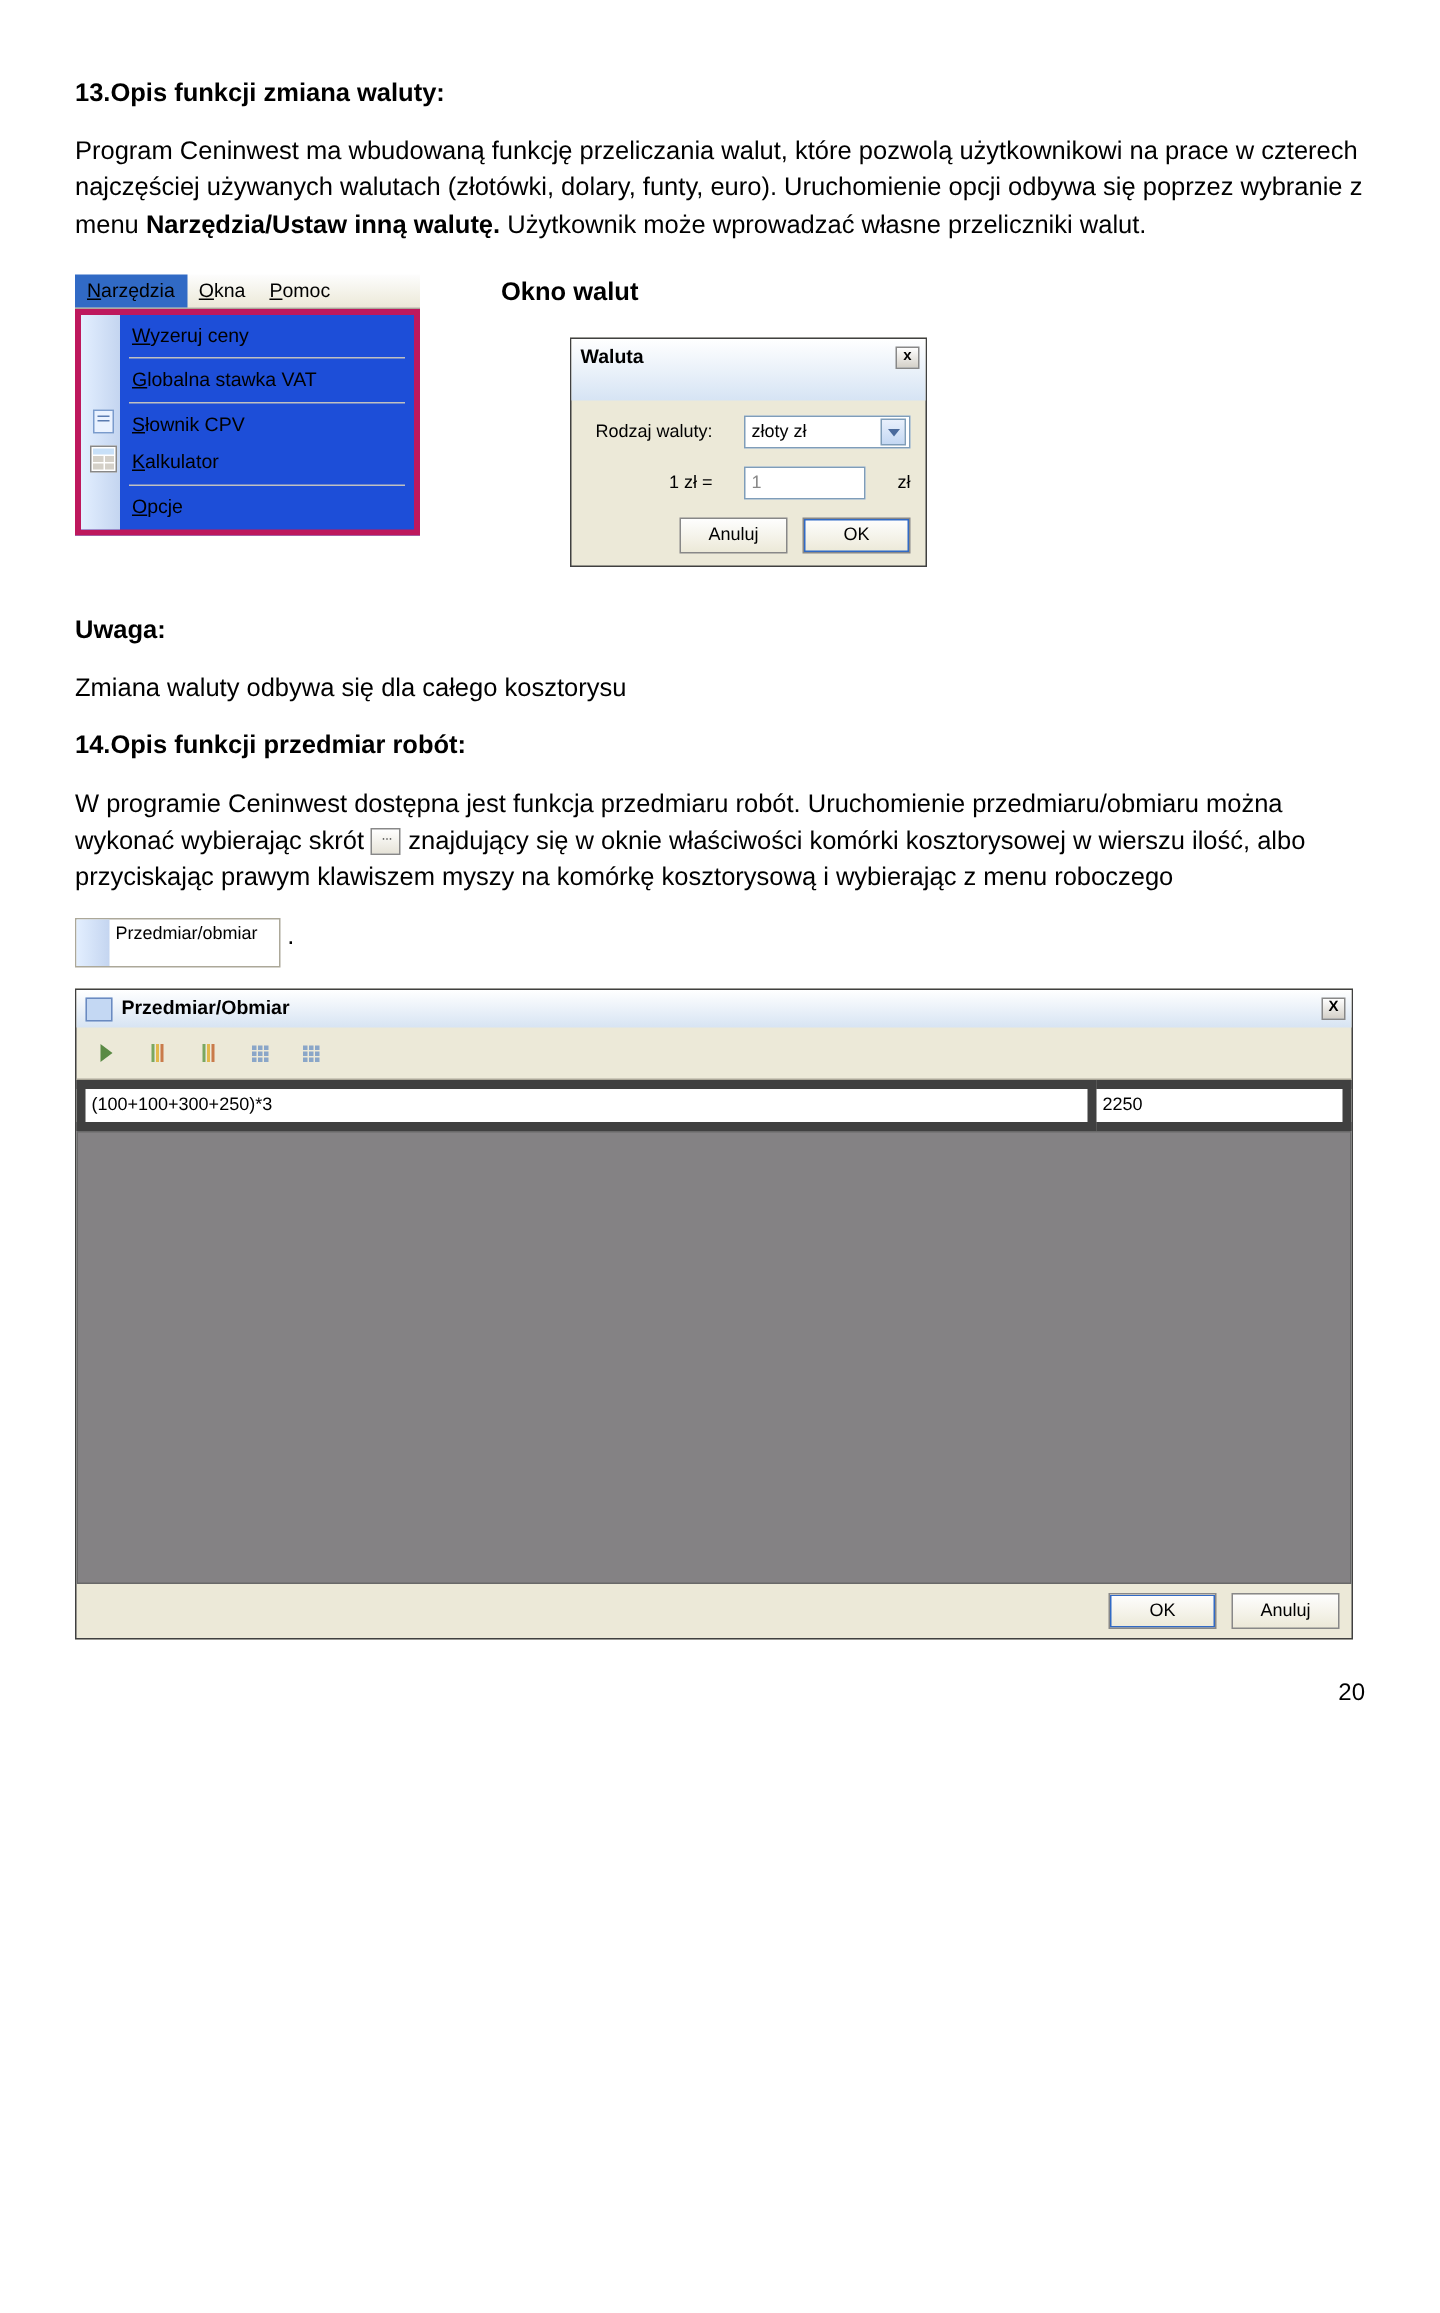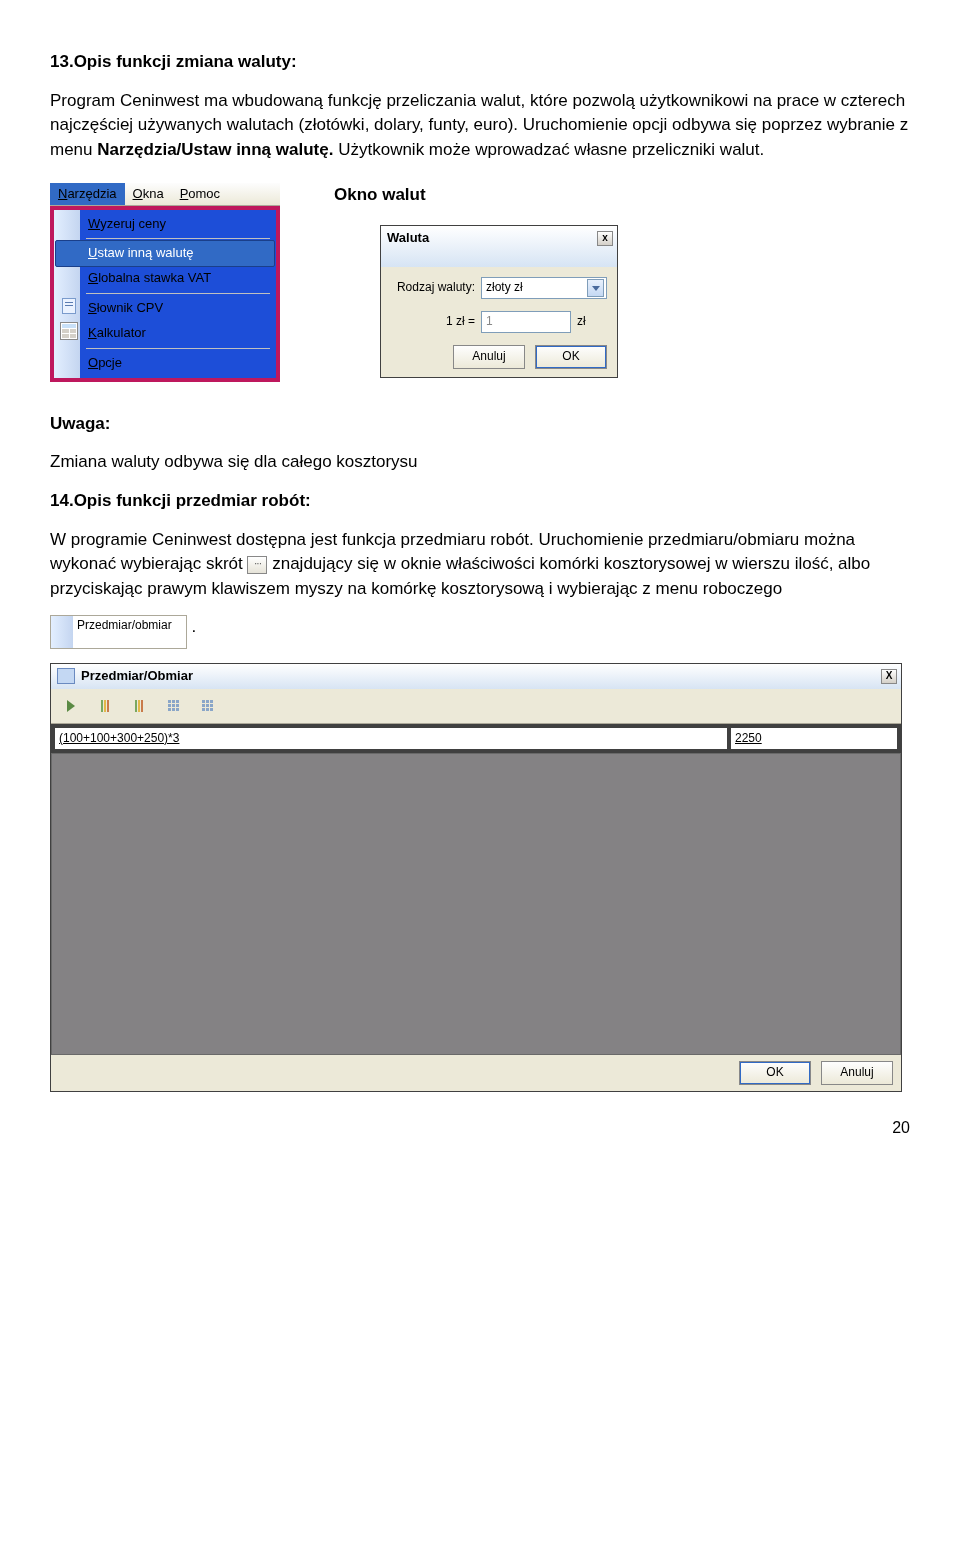--- a/index.html
+++ b/index.html
@@ -139,21 +139,21 @@
     width: 14px; height: 13px;
     border: 1px solid #888;
     background: linear-gradient(#fefefe,#d4d0c8);
     font-size: 10px;
     line-height: 11px;
     text-align: center;
     cursor: default;
   }
   .waluta-body { padding: 10px 10px 8px 10px; }
   .row-field {
-    display:flex; align-items:center; margin-bottom:12px; gap:6px;
+    display:flex; align-items:center; margin-bottom:12px; gap:21px;
   }
   .row-field .lbl { flex: 0 0 84px; text-align: right; }
   .combo {
     flex: 1;
     display:flex; align-items:center;
     border: 1px solid #7f9db9;
     background:#fff;
     height: 20px;
     padding: 0 2px 0 4px;
     justify-content: space-between;
@@ -263,24 +263,23 @@
   .po-grid {
     width:100%; border-collapse:collapse; table-layout:fixed;
   }
   .po-grid th {
     background: linear-gradient(#fafafa,#e6e3d8);
     border:1px solid #aca899;
     font-weight:bold;
     padding:3px 4px;
   }
   .po-grid td {
-    border:4px solid #404040;
+    border:6px solid #404040;
     padding:2px 4px;
     background:#fff;
-    text-decoration:underline;
   }
   .po-grid .num { width:170px; text-align:left; }
   .razem-row td { background:#ece9d8; text-align:right; }
   .po-body {
     height: 300px;
     background:#848284;
     border:1px solid #696969;
   }
   .po-footer {
     display:flex; justify-content:flex-end; gap:10px; padding:6px 8px;
@@ -312,23 +311,20 @@
       <div class="mi">
         <span class="ul">P</span><span>omoc</span>
       </div>
     </div>
     <div class="dropdown dd-wrap">
       <div class="strip"></div>
       <div class="dd-item">
         <span class="ul">W</span><span>yzeruj ceny</span>
       </div>
       <div class="dd-sep"></div>
-      <div class="dd-item selected">
-        <span class="ul">U</span><span>staw inną walutę</span>
-      </div>
       <div class="dd-item">
         <span class="ul">G</span><span>lobalna stawka VAT</span>
       </div>
       <div class="dd-sep"></div>
       <div class="dd-item">
         <span class="dd-icon">
             <span class="ico-page"></span>
           </span>
         <span class="ul">S</span><span>łownik CPV</span>
       </div>

